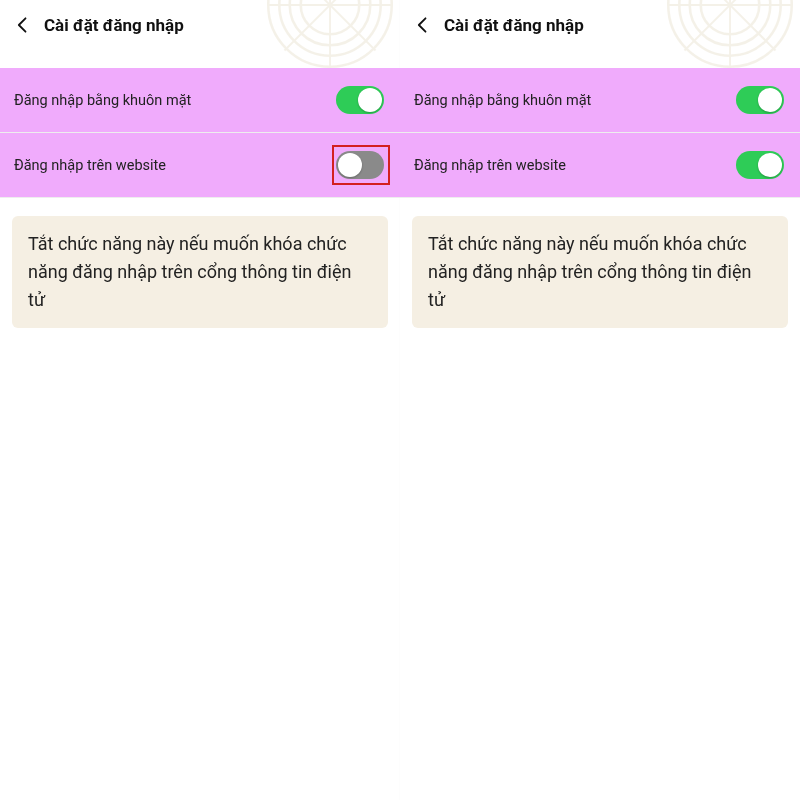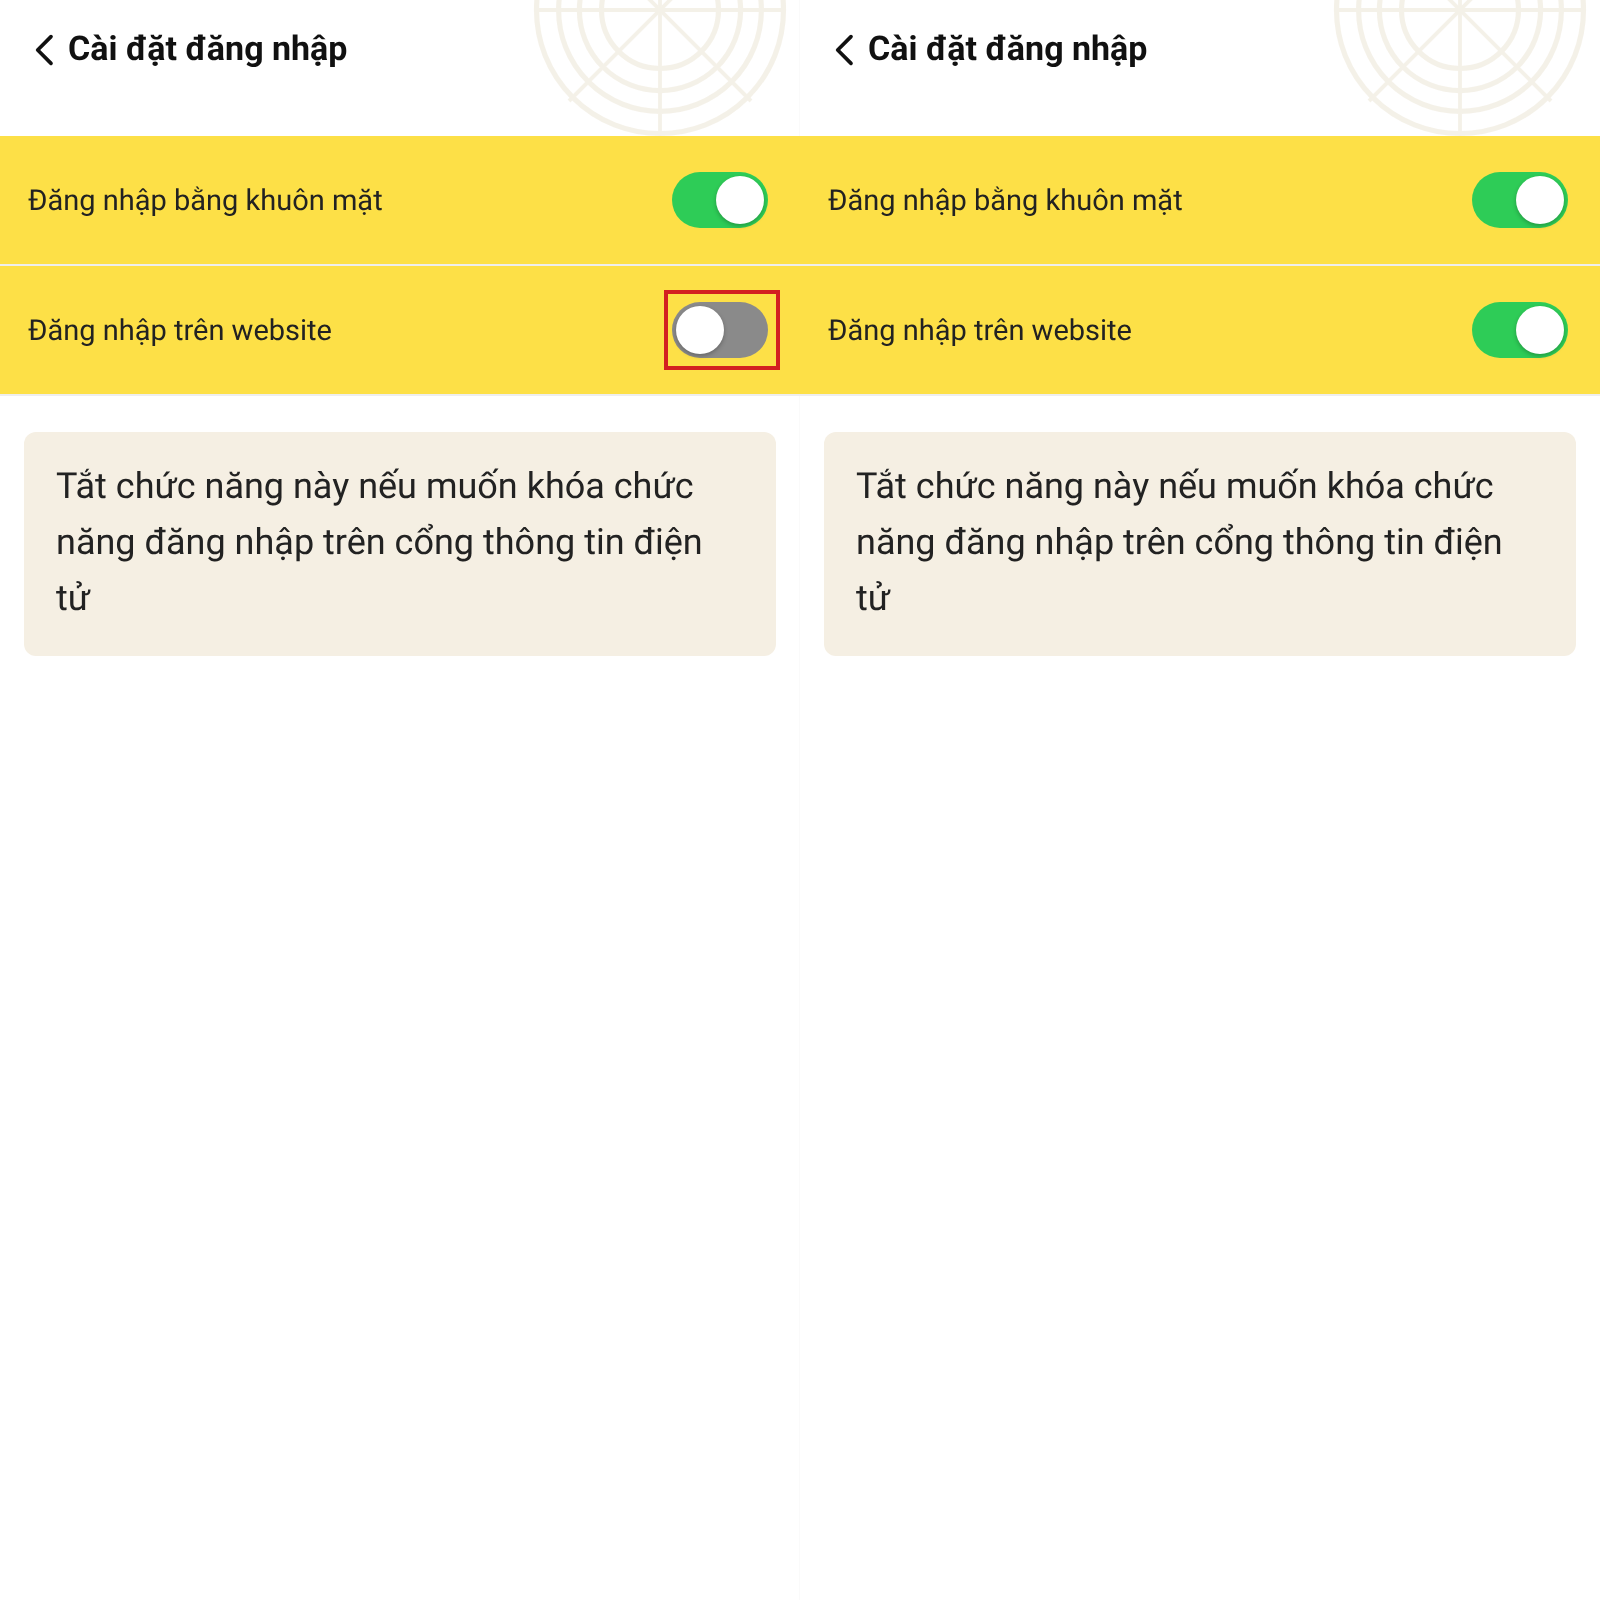--- a/index.html
+++ b/index.html
@@ -27,20 +27,21 @@
     height: 130px;
     pointer-events: none;
     opacity: 0.25;
   }
   .ornament svg { width: 100%; height: 100%; }
   .header {
     position: relative;
     display: flex;
     align-items: center;
     padding: 14px 14px 10px 12px;
+    gap: 10px;
     z-index: 2;
   }
   .back-icon {
     width: 22px;
     height: 22px;
     display: inline-flex;
     align-items: center;
     justify-content: center;
     cursor: pointer;
   }
@@ -49,21 +50,21 @@
     font-weight: 700;
     color: #111;
   }
   .row {
     position: relative;
     display: flex;
     align-items: center;
     justify-content: space-between;
     padding: 18px 16px 18px 14px;
     border-bottom: 1px solid #eee;
-    background: #fde047;
+    background: #f0abfc;
     z-index: 2;
   }
   .row-label {
     font-size: 14.5px;
     color: #222;
   }
   .toggle {
     position: relative;
     width: 48px;
     height: 28px;

